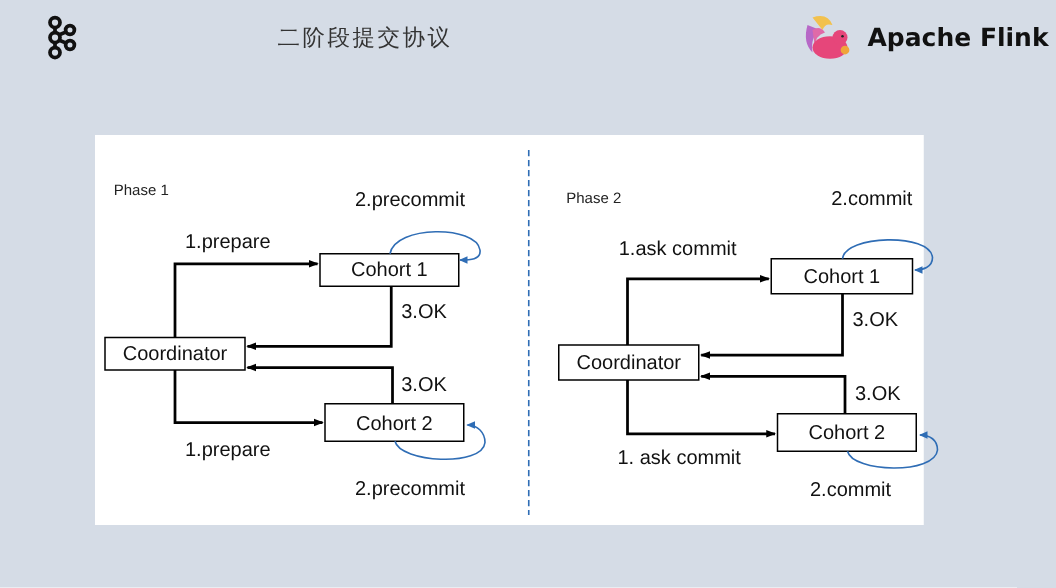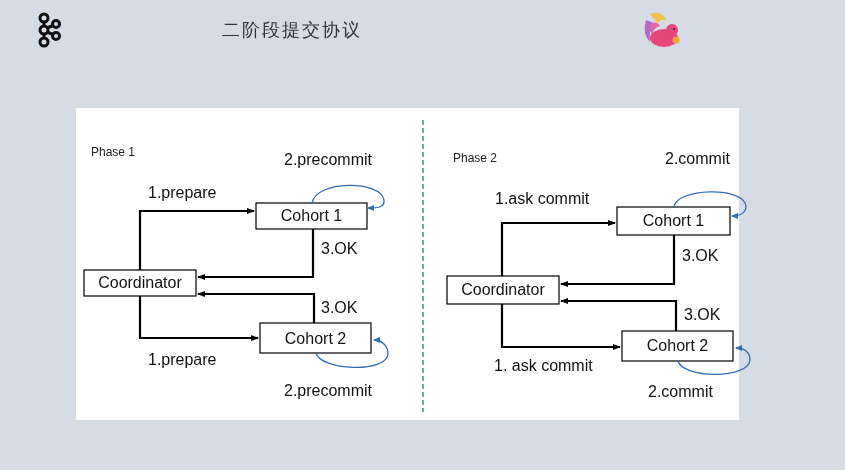--- a/index.html
+++ b/index.html
@@ -38,20 +38,21 @@
 <div class="flink">
   <svg width="44" height="40" viewBox="0 0 44 40">
     <path d="M10 4 Q22 0 26 10 Q20 8 18 14 Z" fill="#f2c14e"></path>
     <path d="M6 10 Q2 24 10 32 Q8 20 16 14 Z" fill="#b768c7"></path>
     <path d="M10 14 Q16 10 20 16 Q12 18 12 28 Z" fill="#e06aa8"></path>
     <ellipse cx="24" cy="28" rx="14" ry="9" fill="#e6467a"></ellipse>
     <circle cx="32" cy="20" r="6" fill="#e6467a"></circle>
     <circle cx="34" cy="19" r="1" fill="#222"></circle>
     <circle cx="36" cy="30" r="3.5" fill="#f0a43a"></circle>
   </svg>
+  <span class="flink-word">Apache Flink</span>
 </div>
 
 <div class="panel">
   <svg width="699" height="312" viewBox="0 0 699 312">
     <defs>
       <marker id="ah" markerWidth="8" markerHeight="8" refX="7" refY="4" orient="auto" markerUnits="userSpaceOnUse">
         <path d="M0,1 L8,4 L0,7 Z" fill="#000"></path>
       </marker>
       <marker id="ahb" markerWidth="7" markerHeight="7" refX="6" refY="3.5" orient="auto" markerUnits="userSpaceOnUse">
         <path d="M0,0.5 L7,3.5 L0,6.5 Z" fill="#2f6db5"></path>

